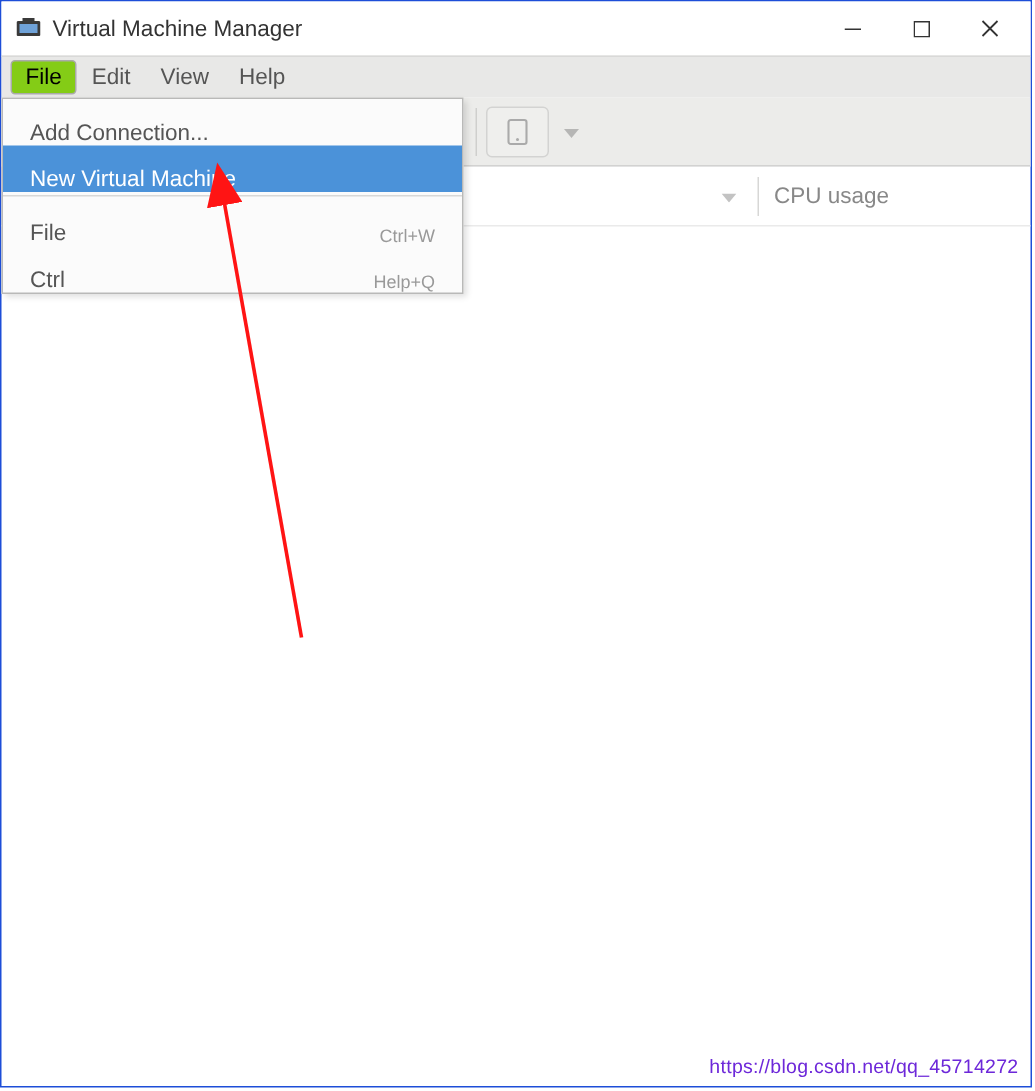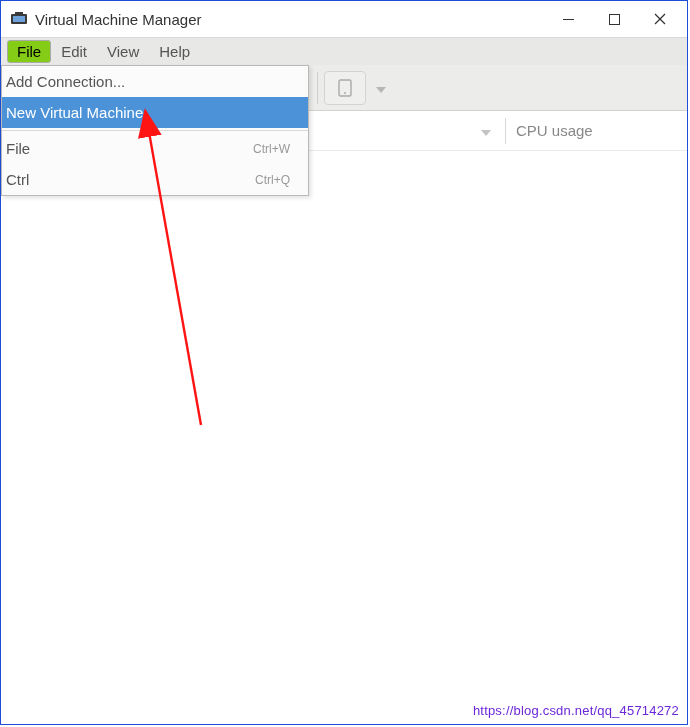--- a/index.html
+++ b/index.html
@@ -28,21 +28,21 @@
     .toolbar-arrow { margin-left: 10px; opacity: 0.45; }
     
     
     .colhdr-row { height: 40px; display: flex; align-items: center; border-bottom: 1px solid #eaeaea; }
     .colhdr-sort { margin-left: 480px; opacity: 0.5; }
     .colhdr-sep { width: 1px; height: 26px; background: #d7d7d6; margin: 0 10px 0 14px; }
     .colhdr-label { font-size: 15px; color: #888; }
     
     
     .dropdown { position: absolute; top: 0; left: 0; width: 308px; background: #fbfbfb; border: 1px solid #b9b9b8; box-shadow: 2px 2px 4px rgba(0,0,0,0.12); }
-    .dd-item { height: 31px; display: flex; align-items: center; padding: 0 4px; font-size: 15px; color: #555; position: relative; }
+    .dd-item { height: 31px; display: flex; align-items: flex-end; padding: 0 18px; font-size: 15px; color: #555; position: relative; }
     .dd-item.highlighted { background: #4b92d9; color: #fff; }
     .dd-sep { height: 1px; background: #d8d8d7; margin: 2px 0; }
     .dd-shortcut { position: absolute; right: 18px; color: #999; font-size: 12px; }
     
     
     .watermark { position: absolute; bottom: 6px; right: 8px; font-size: 13px; color: #6d28d9; letter-spacing: 0.2px; }
     
     
     .arrow-svg { position: absolute; top: 0; left: 0; pointer-events: none; }
   </style>
@@ -121,21 +121,21 @@
       <div class="dd-item highlighted">
         <span>New Virtual Machine</span>
       </div>
       <div class="dd-sep"></div>
       <div class="dd-item">
         <span>File</span>
         <span class="dd-shortcut">Ctrl+W</span>
       </div>
       <div class="dd-item">
         <span>Ctrl</span>
-        <span class="dd-shortcut">Ctrl+Q</span>
+        <span class="dd-shortcut">Help+Q</span>
       </div>
     </div>
 
     <svg class="arrow-svg" width="688" height="660">
       <defs>
         <marker id="ah" markerWidth="12" markerHeight="10" refX="2" refY="5" orient="auto">
           <polygon points="0,0 12,5 0,10" fill="#ff1414"></polygon>
         </marker>
       </defs>
 

